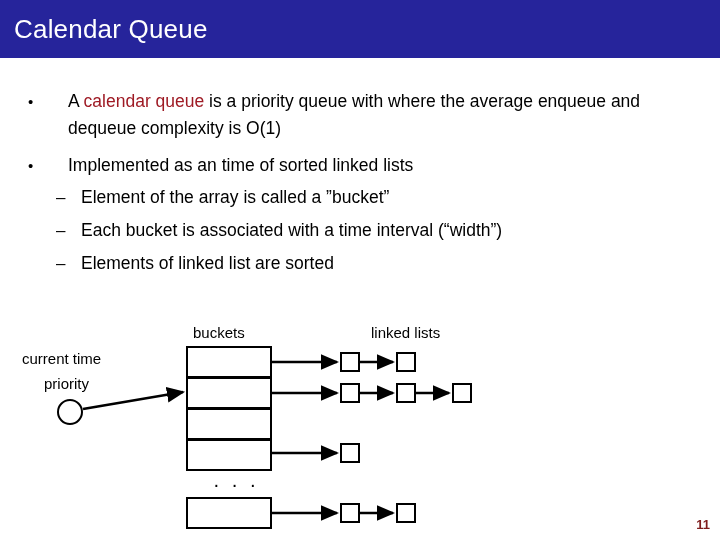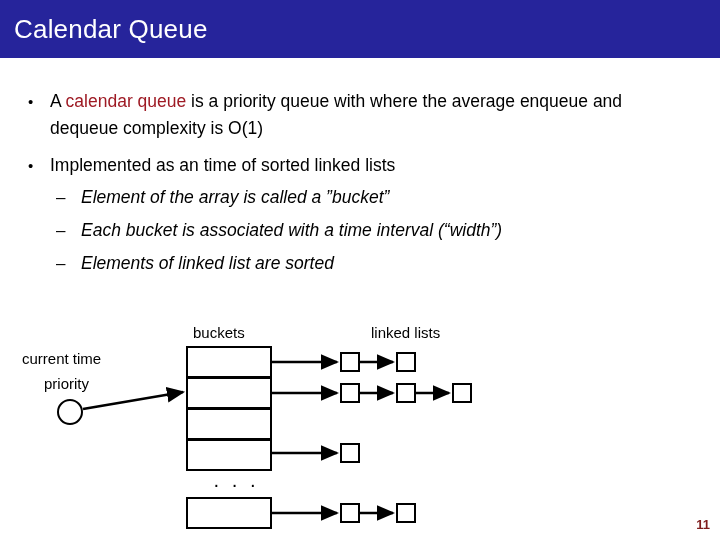--- a/index.html
+++ b/index.html
@@ -55,21 +55,21 @@
   }
   .bullet-l1 .mark {
     position: absolute;
     left: 0px;
     top: 0px;
     font-size: 15px;
     line-height: 27px;
   }
   .bullet-l1 .body {
     display: block;
-    margin-left: 22px;
+    margin-left: 40px;
   }
   .hl-red { color: #9E1A24; }
 
   .bullet-l2 {
     position: absolute;
     left: 56px;
     width: 620px;
     font-size: 17.5px;
     line-height: 27px;
     white-space: nowrap;
@@ -77,21 +77,20 @@
   .bullet-l2 .mark {
     position: absolute;
     left: 0px;
     top: 0px;
     font-size: 17px;
     line-height: 27px;
   }
   .bullet-l2 .body {
     display: block;
     margin-left: 25px;
-    font-style: italic;
   }
 
   
   #diagram {
     position: absolute;
     left: 0;
     top: 0;
     width: 720px;
     height: 540px;
     pointer-events: none;

